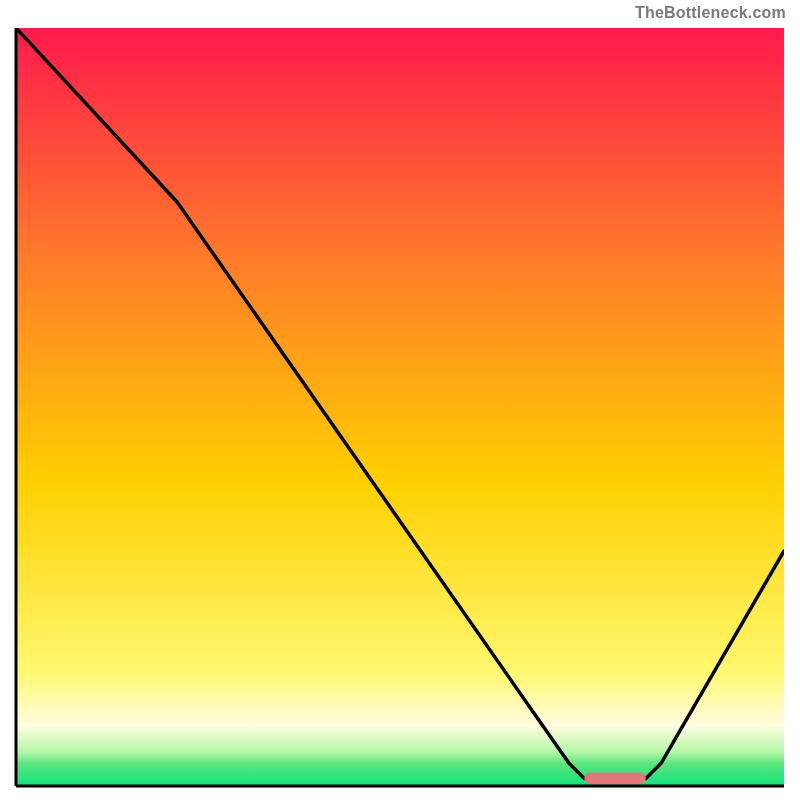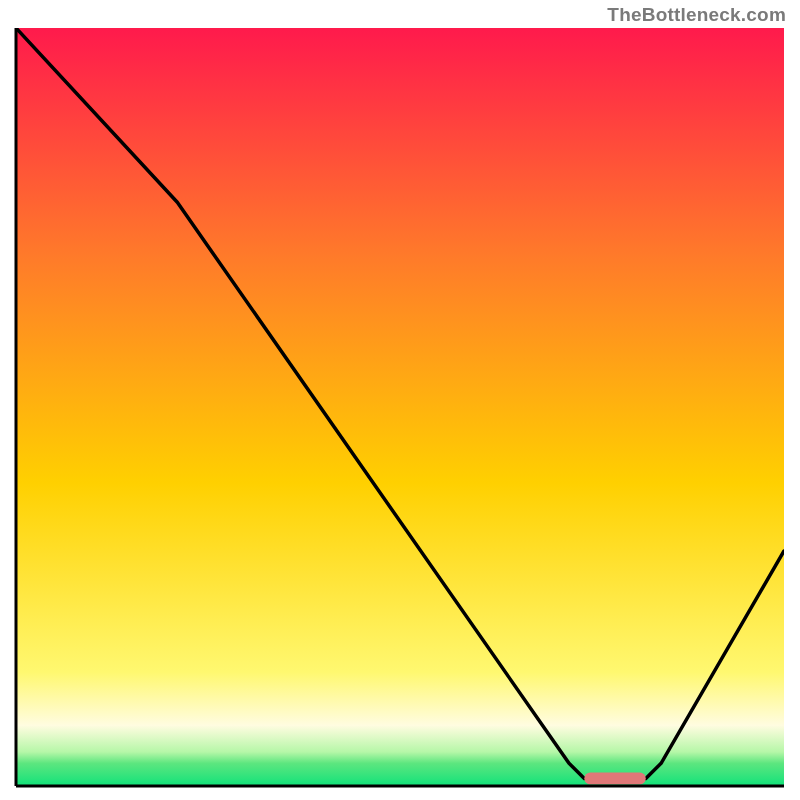--- a/index.html
+++ b/index.html
@@ -12,21 +12,21 @@
   }
   .container {
     position: relative;
     width: 800px;
     height: 800px;
   }
   .watermark {
     position: absolute;
     top: 4px;
     right: 14px;
-    font-size: 19px;
+    font-size: 16px;
     font-weight: 600;
     color: #7a7a7a;
     letter-spacing: 0.2px;
     z-index: 10;
   }
   svg.plot {
     position: absolute;
     left: 0;
     top: 0;
     width: 800px;

